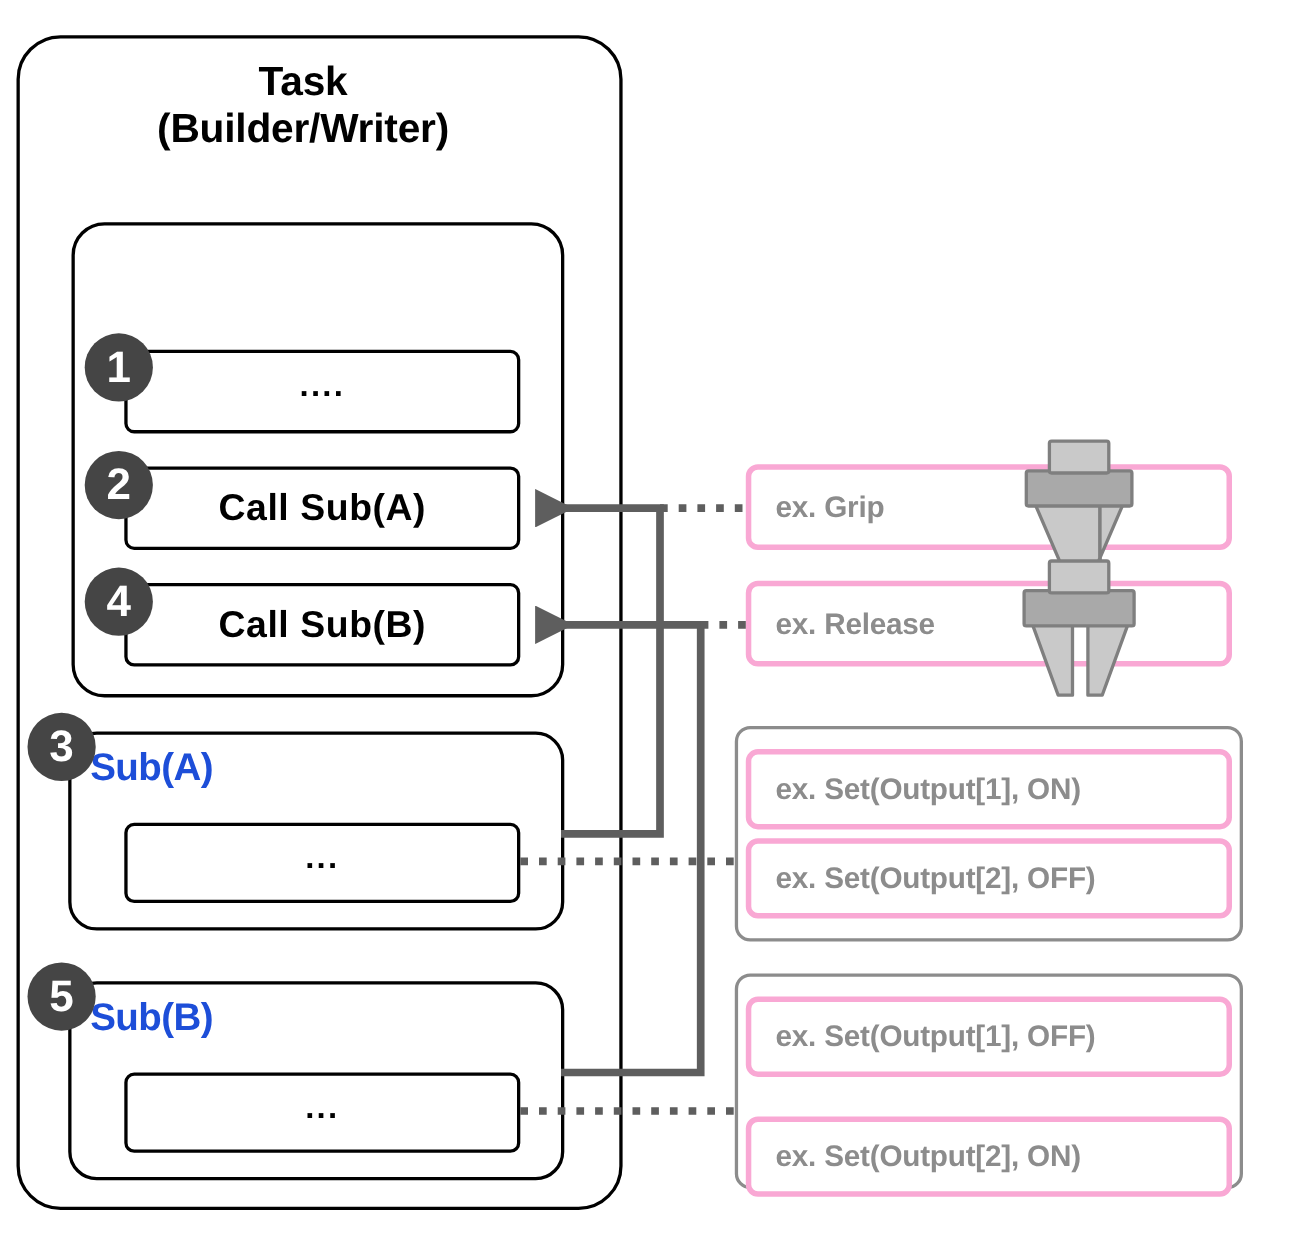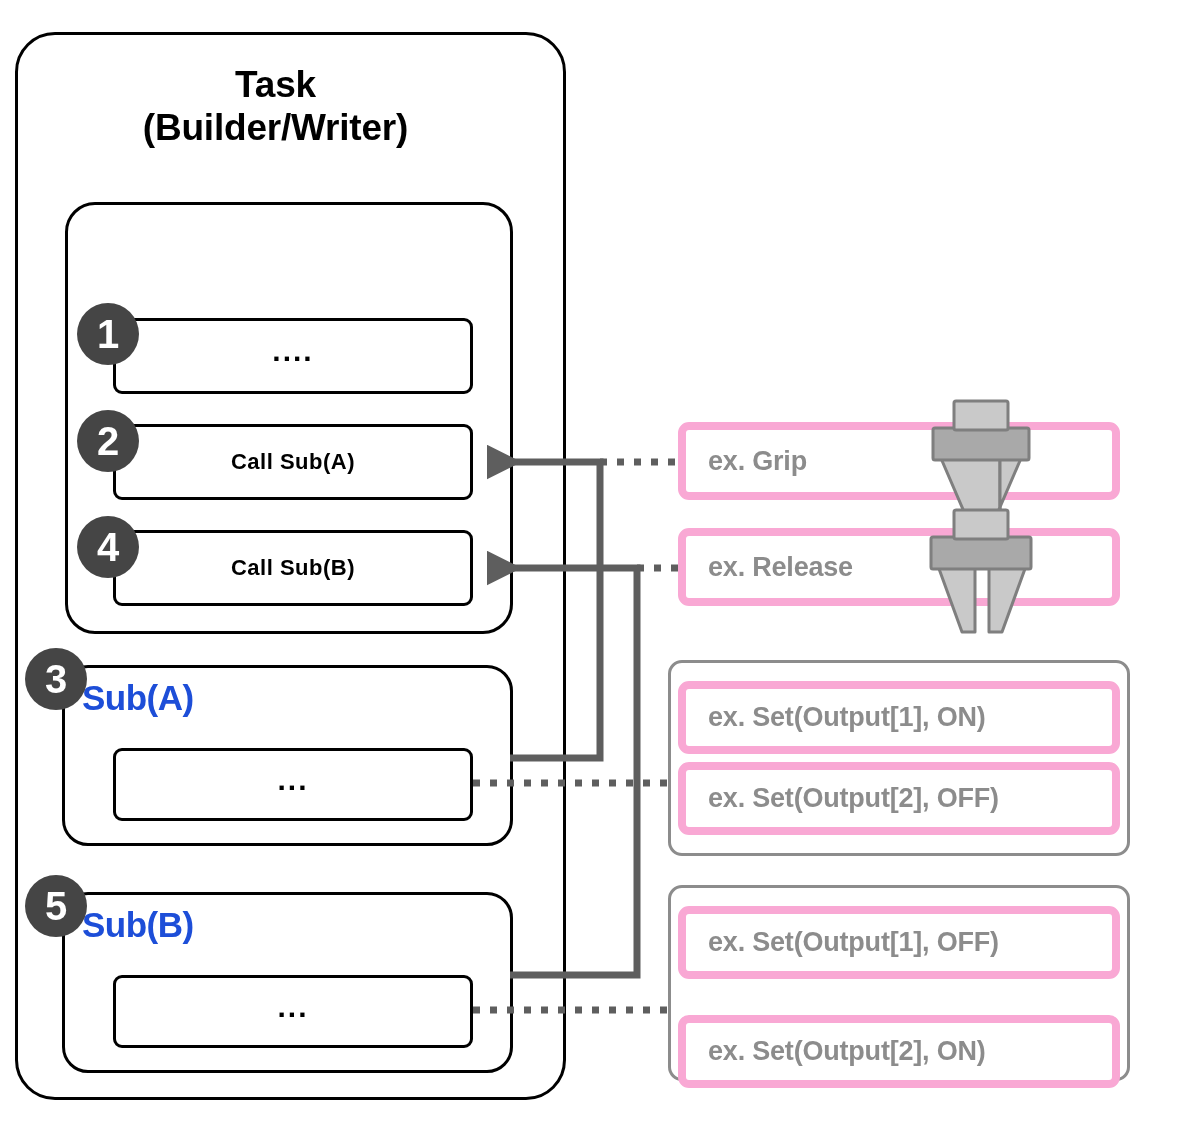--- a/index.html
+++ b/index.html
@@ -49,21 +49,21 @@
   
   .stmt {
     position: absolute;
     box-sizing: border-box;
     border: 3px solid #000000;
     border-radius: 9px;
     display: flex;
     align-items: center;
     justify-content: center;
     font-weight: bold;
-    font-size: 22px;
+    font-size: 34px;
     color: #000000;
     letter-spacing: 0.5px;
     background: #ffffff;
   }
   .stmt.dots {
     font-size: 30px;
     letter-spacing: 2px;
     padding-bottom: 10px;
   }
 
@@ -81,21 +81,21 @@
     align-items: center;
     justify-content: center;
     z-index: 40;
     line-height: 1;
   }
 
   
   .exbox {
     position: absolute;
     box-sizing: border-box;
-    border: 8px solid #f9a8d4;
+    border: 5px solid #f9a8d4;
     border-radius: 11px;
     display: flex;
     align-items: center;
     font-weight: bold;
     font-size: 27px;
     color: #8c8c8c;
     padding-left: 22px;
     background: #ffffff;
     letter-spacing: -0.2px;
   }
@@ -128,21 +128,21 @@
   }
 </style>
 </head>
 <body>
 
 <div id="canvas">
 
   <div class="frame frame-black" style="left:15px; top:32px; width:551px; height:1068px; border-radius:40px;">
   </div>
 
-  <div class="hdr-center" style="left:15px; top:64px; width:521px; font-size:37px;">
+  <div class="hdr-center" style="left:15px; top:53px; width:521px; font-size:37px;">
     <div>Task</div>
     <div>(Builder/Writer)</div>
   </div>
 
   <div class="frame frame-black" style="left:65px; top:202px; width:448px; height:432px; border-radius:30px;">
   </div>
 
   <div class="stmt dots" style="left:113px; top:318px; width:360px; height:76px;">
     <span>....</span>
   </div>

